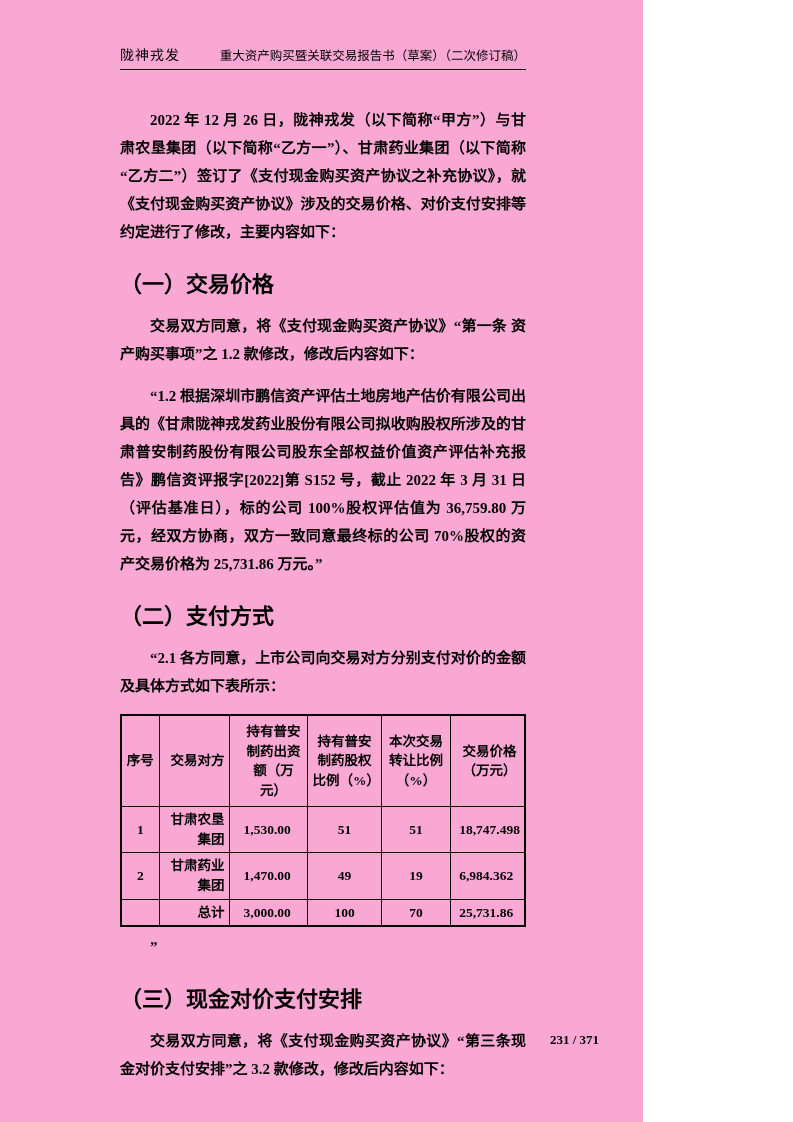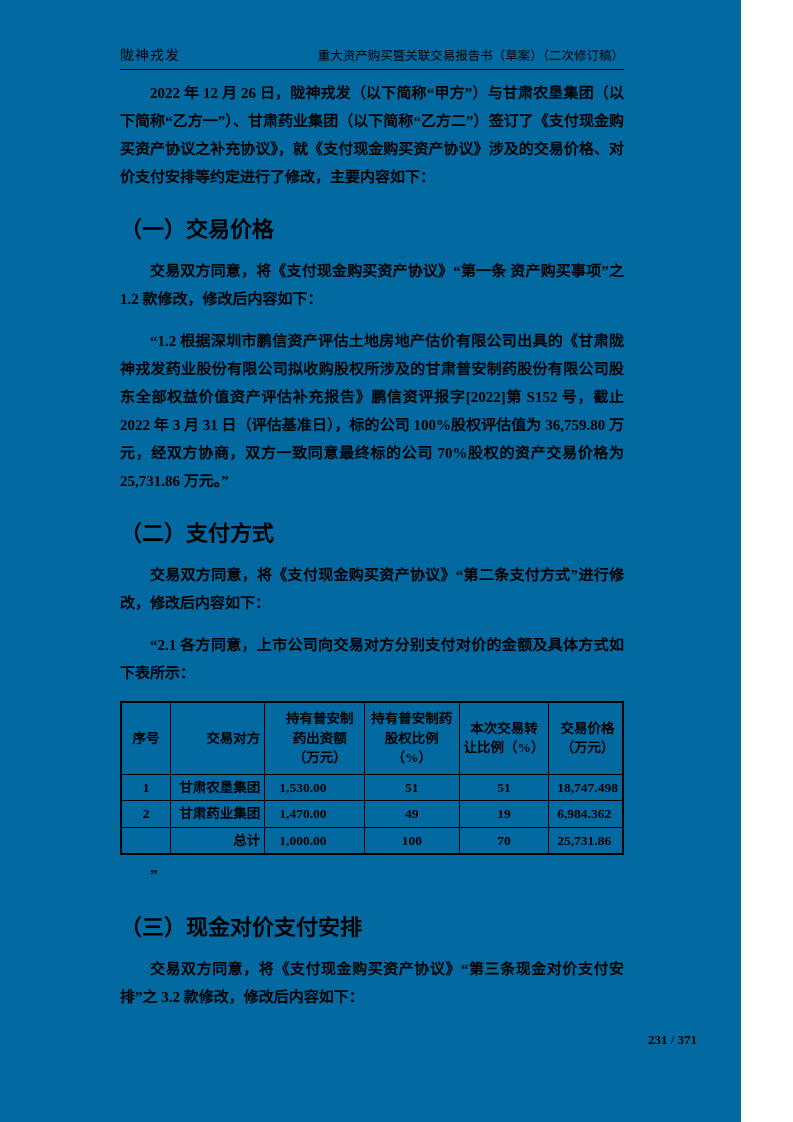--- a/index.html
+++ b/index.html
@@ -1,22 +1,22 @@
 <!DOCTYPE html>
 <html lang="zh-CN"><head>
 <meta charset="utf-8">
 <style>
   * { box-sizing: border-box; }
   html, body { margin: 0; padding: 0; background: #ffffff; }
 
   .page {
     position: relative;
-    width: 741px;
+    width: 643px;
     height: 1122px;
-    background: #0369a1;
+    background: #f9a8d4;
     color: #000000;
     font-family: "Liberation Serif", "DejaVu Serif", serif;
     padding: 44px 117px 0 120px;
     overflow: hidden;
   }
 
   
   .doc-header {
     display: flex;
     justify-content: space-between;
@@ -29,21 +29,21 @@
 
   
   .para {
     margin: 14px 0 0 0;
     font-size: 15px;
     font-weight: bold;
     line-height: 28px;
     text-align: justify;
     text-indent: 2em;
   }
-  .para.first { margin-top: 9px; }
+  .para.first { margin-top: 36px; }
 
   .section-heading {
     margin: 26px 0 0 0;
     font-size: 22px;
     font-weight: bold;
     line-height: 26px;
   }
 
   
   table.deal-table {
@@ -106,21 +106,20 @@
   <p class="para first">2022 年 12 月 26 日，陇神戎发（以下简称“甲方”）与甘肃农垦集团（以下简称“乙方一”）、甘肃药业集团（以下简称“乙方二”）签订了《支付现金购买资产协议之补充协议》，就《支付现金购买资产协议》涉及的交易价格、对价支付安排等约定进行了修改，主要内容如下：</p>
 
   <h2 class="section-heading">（一）交易价格</h2>
 
   <p class="para">交易双方同意，将《支付现金购买资产协议》“第一条 资产购买事项”之 1.2 款修改，修改后内容如下：</p>
 
   <p class="para">“1.2 根据深圳市鹏信资产评估土地房地产估价有限公司出具的《甘肃陇神戎发药业股份有限公司拟收购股权所涉及的甘肃普安制药股份有限公司股东全部权益价值资产评估补充报告》鹏信资评报字[2022]第 S152 号，截止 2022 年 3 月 31 日（评估基准日），标的公司 100%股权评估值为 36,759.80 万元，经双方协商，双方一致同意最终标的公司 70%股权的资产交易价格为 25,731.86 万元。”</p>
 
   <h2 class="section-heading">（二）支付方式</h2>
 
-  <p class="para">交易双方同意，将《支付现金购买资产协议》“第二条支付方式”进行修改，修改后内容如下：</p>
 
   <p class="para">“2.1 各方同意，上市公司向交易对方分别支付对价的金额及具体方式如下表所示：</p>
 
   <table class="deal-table">
     <thead>
       <tr>
         <th class="col-xh">序号</th>
         <th class="col-party" style="text-align:right;">交易对方</th>
         <th class="col-contrib" style="text-align:center;">持有普安制药出资额（万元）</th>
         <th class="col-equity">持有普安制药股权比例（%）</th>
@@ -141,21 +140,21 @@
         <td class="col-xh">2</td>
         <td class="col-party">甘肃药业集团</td>
         <td class="col-contrib">1,470.00</td>
         <td class="col-equity">49</td>
         <td class="col-trans">19</td>
         <td class="col-price">6,984.362</td>
       </tr>
       <tr>
         <td class="col-xh"></td>
         <td class="col-party">总计</td>
-        <td class="col-contrib">1,000.00</td>
+        <td class="col-contrib">3,000.00</td>
         <td class="col-equity">100</td>
         <td class="col-trans">70</td>
         <td class="col-price">25,731.86</td>
       </tr>
     </tbody>
   </table>
 
   <p class="closing-quote">”</p>
 
   <h2 class="section-heading">（三）现金对价支付安排</h2>

